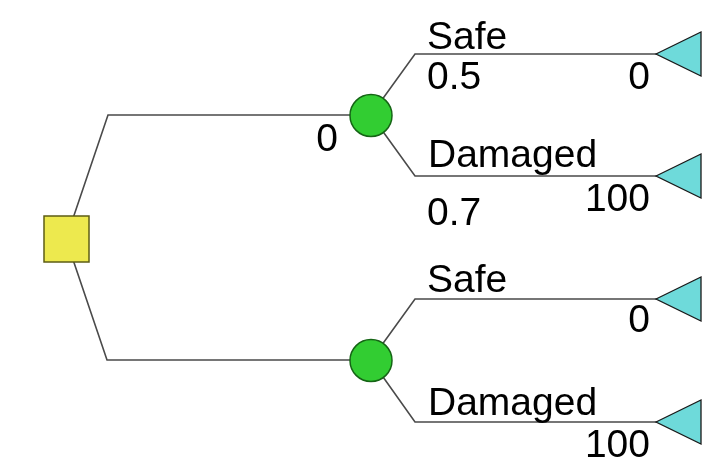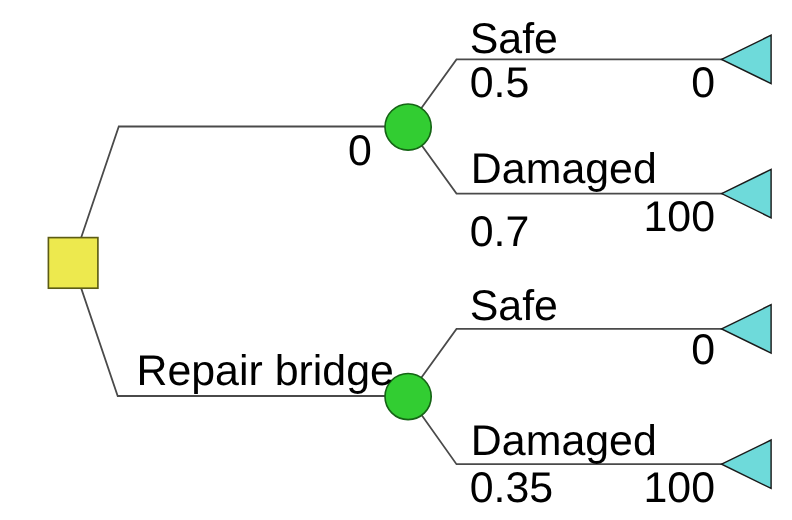--- a/index.html
+++ b/index.html
@@ -55,22 +55,20 @@
   <span class="lbl num-r" style="left:240px; top:123px">0</span>
 
   <span class="lbl" style="left:427px; top:21px">Safe</span>
   <span class="lbl" style="left:427px; top:61px">0.5</span>
   <span class="lbl num-r" style="left:552px; top:61px">0</span>
 
   <span class="lbl" style="left:428px; top:139px">Damaged</span>
   <span class="lbl" style="left:427px; top:197px">0.7</span>
   <span class="lbl num-r" style="left:552px; top:183px">100</span>
 
-  <span class="lbl" style="left:124px; top:323px">Repair bridge</span>
 
   <span class="lbl" style="left:427px; top:264px">Safe</span>
   <span class="lbl num-r" style="left:552px; top:304px">0</span>
 
   <span class="lbl" style="left:428px; top:387px">Damaged</span>
-  <span class="lbl" style="left:427px; top:429px">0.35</span>
   <span class="lbl num-r" style="left:552px; top:429px">100</span>
 
 </div>
 
 </body></html>

